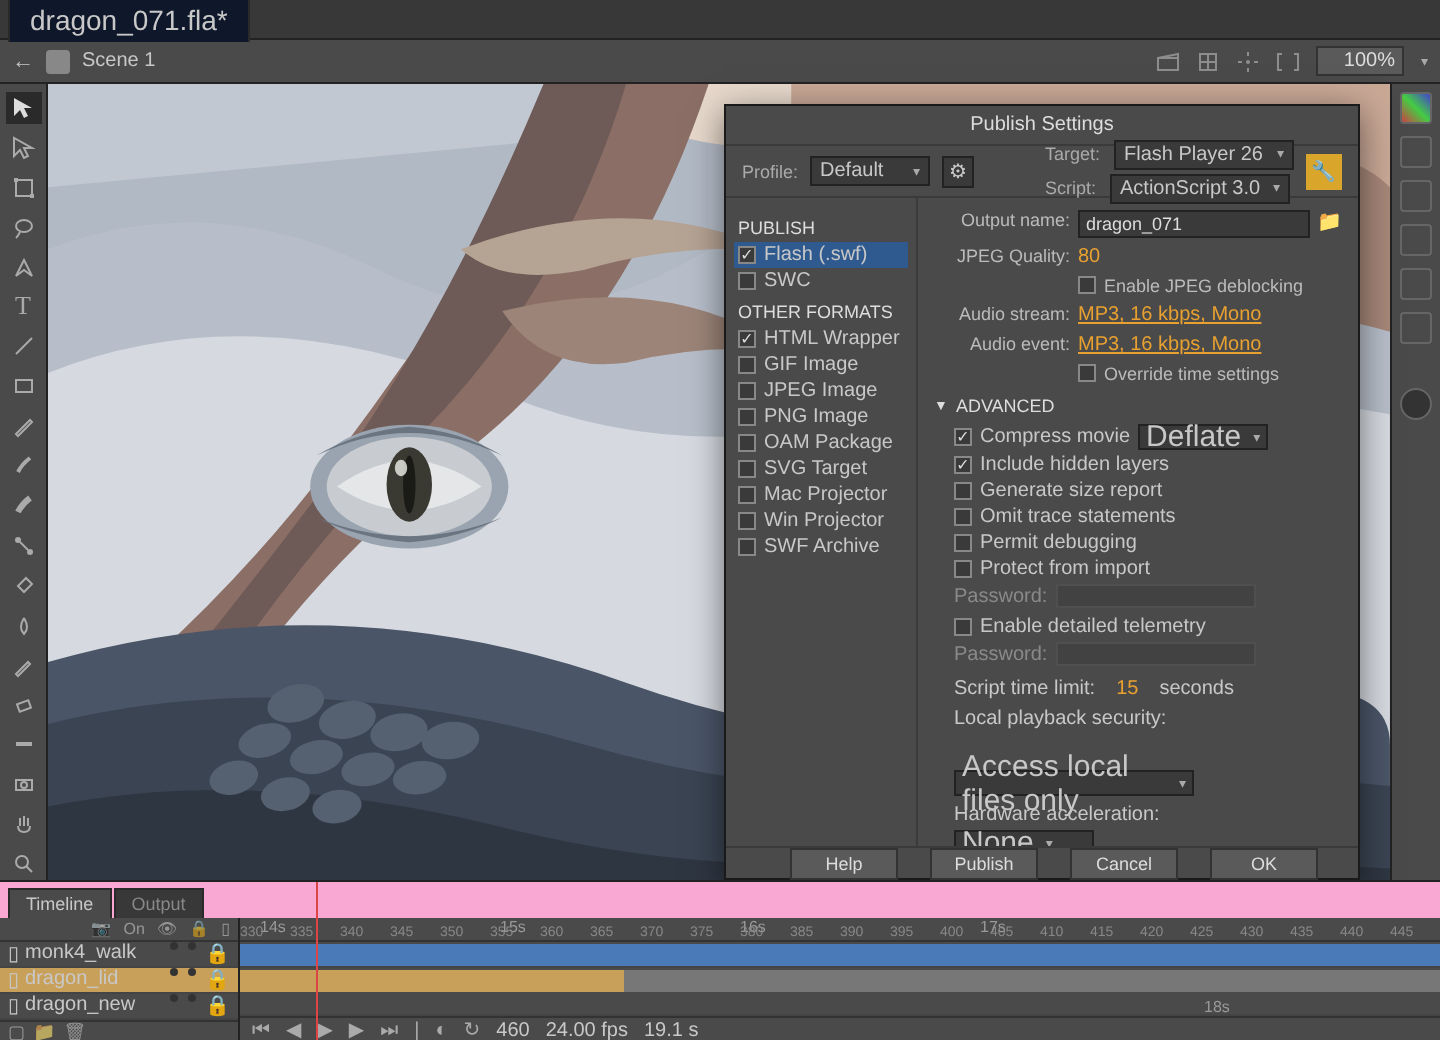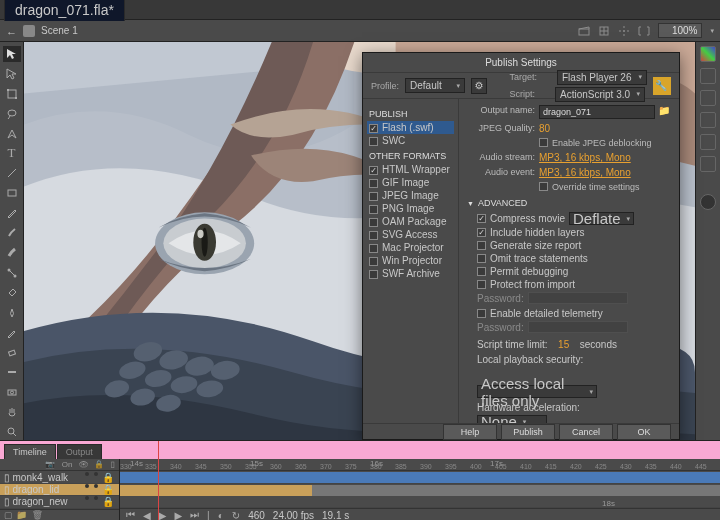--- a/index.html
+++ b/index.html
@@ -21,47 +21,47 @@
 .artwork{position:absolute;inset:0}
 .right-panel{width:24px;background:#4a4a4a;display:flex;flex-direction:column;align-items:center;padding-top:4px;gap:6px}
 .right-panel .pi{width:16px;height:16px;border:1px solid #666;border-radius:2px}
 .dialog{position:absolute;left:362px;top:52px;width:318px;height:388px;background:#4a4a4a;border:1px solid #1a1a1a;box-shadow:0 4px 16px rgba(0,0,0,.5);display:flex;flex-direction:column}
 .dialog-title{height:20px;background:#4a4a4a;display:flex;align-items:center;justify-content:center;font-size:10px;color:#ddd;border-bottom:1px solid #3a3a3a}
 .profile-row{height:26px;display:flex;align-items:center;padding:0 8px;gap:6px;border-bottom:1px solid #3a3a3a}
 .profile-row .sel{background:#3a3a3a;border:1px solid #222;padding:1px 4px;min-width:60px;display:flex;justify-content:space-between;align-items:center}
 .profile-row .sel.wide{min-width:90px}
 .profile-row .lbl{font-size:9px;color:#aaa}
 .profile-row .col{display:flex;flex-direction:column;gap:2px}
-.profile-row .rowi{display:flex;align-items:center;gap:20px}
+.profile-row .rowi{display:flex;align-items:center;gap:7px}
 .gear-btn{width:16px;height:16px;border:1px solid #222;background:#3a3a3a;display:flex;align-items:center;justify-content:center}
 .wrench-btn{width:18px;height:18px;background:#d9a52a;display:flex;align-items:center;justify-content:center;color:#222}
 .dialog-body{flex:1;display:flex;overflow:hidden}
 .dleft{width:96px;background:#4a4a4a;border-right:1px solid #3a3a3a;padding:6px 4px}
 .dleft .hdr{font-size:9px;color:#ddd;margin:4px 0 2px 2px}
-.dleft .item{display:flex;align-items:flex-end;gap:4px;padding:1px 2px;font-size:9px;color:#ccc}
+.dleft .item{display:flex;align-items:center;gap:4px;padding:1px 2px;font-size:9px;color:#ccc}
 .dleft .item.sel{background:#2f5a8f;color:#fff}
 .chk{width:9px;height:9px;border:1px solid #888;display:inline-flex;align-items:center;justify-content:center;font-size:8px;background:#3a3a3a}
 .chk.on::after{content:"✓";color:#ddd;font-size:8px;line-height:1}
 .dright{flex:1;padding:6px 8px;overflow-y:auto}
 .dright::-webkit-scrollbar{width:10px}
 .dright::-webkit-scrollbar-track{background:#3a3a3a}
 .dright::-webkit-scrollbar-thumb{background:#666}
 .frow{display:flex;align-items:flex-start;margin-bottom:4px;gap:4px}
 .frow .flbl{width:68px;text-align:right;font-size:9px;color:#bbb}
 .frow .flbl2{font-size:9px;color:#bbb}
 .txt-in{background:#3a3a3a;border:1px solid #222;padding:1px 3px;flex:1;color:#ddd;font-size:9px;height:14px}
 .val-orange{color:#e8a030}
 .val-link{color:#e8a030;text-decoration:underline;cursor:pointer}
 .section-hdr{display:flex;align-items:center;gap:4px;margin:6px 0 4px 0;font-size:9px;color:#ddd}
 .section-hdr::before{content:"▼";font-size:7px}
 .adv-row{display:flex;align-items:center;gap:4px;margin-bottom:2px;padding-left:10px;font-size:9px}
 .mini-sel{background:#3a3a3a;border:1px solid #222;padding:0 3px;font-size:15px;display:flex;align-items:center;gap:6px;height:13px}
 .mini-sel::after{content:"▾";font-size:7px;color:#aaa}
 .pwd-in{background:#3a3a3a;border:1px solid #555;height:12px;width:100px;opacity:.5}
-.btn-row{height:16px;border-top:1px solid #3a3a3a;display:flex;align-items:center;justify-content:flex-end;gap:4px;padding:0 8px}
+.btn-row{height:16px;border-top:1px solid #3a3a3a;display:flex;align-items:center;justify-content:flex-end;gap:16px;padding:0 20px}
 .btn{background:#5a5a5a;border:1px solid #333;padding:2px 0;width:54px;text-align:center;font-size:9px;color:#ddd}
 .timeline-panel{position:absolute;left:0;bottom:0;width:720px;height:80px;background:#4a4a4a;border-top:1px solid #222}
 .tl-tabs{height:18px;display:flex;align-items:flex-end;padding-left:4px;gap:1px;background:#f9a8d4}
 .tl-tab{background:#4a4a4a;padding:2px 8px;font-size:9px;border:1px solid #2a2a2a;border-bottom:none}
 .tl-tab.inactive{background:#383838;color:#888}
 .tl-body{display:flex;height:62px}
 .layer-panel{width:120px;border-right:1px solid #222;display:flex;flex-direction:column}
 .layer-hdr{height:14px;display:flex;align-items:center;justify-content:flex-end;padding:0 4px;gap:6px;border-bottom:1px solid #333}
 .layer-hdr span{font-size:8px;opacity:.6}
 .layer{height:14px;display:flex;align-items:center;padding:0 4px;gap:3px;font-size:9px;border-bottom:1px solid #444}
@@ -335,21 +335,21 @@
       <div class="item">
           <span class="chk"></span>
           <span>PNG Image</span>
         </div>
       <div class="item">
           <span class="chk"></span>
           <span>OAM Package</span>
         </div>
       <div class="item">
           <span class="chk"></span>
-          <span>SVG Access</span>
+          <span>SVG Target</span>
         </div>
       <div class="item">
           <span class="chk"></span>
           <span>Mac Projector</span>
         </div>
       <div class="item">
           <span class="chk"></span>
           <span>Win Projector</span>
         </div>
       <div class="item">

